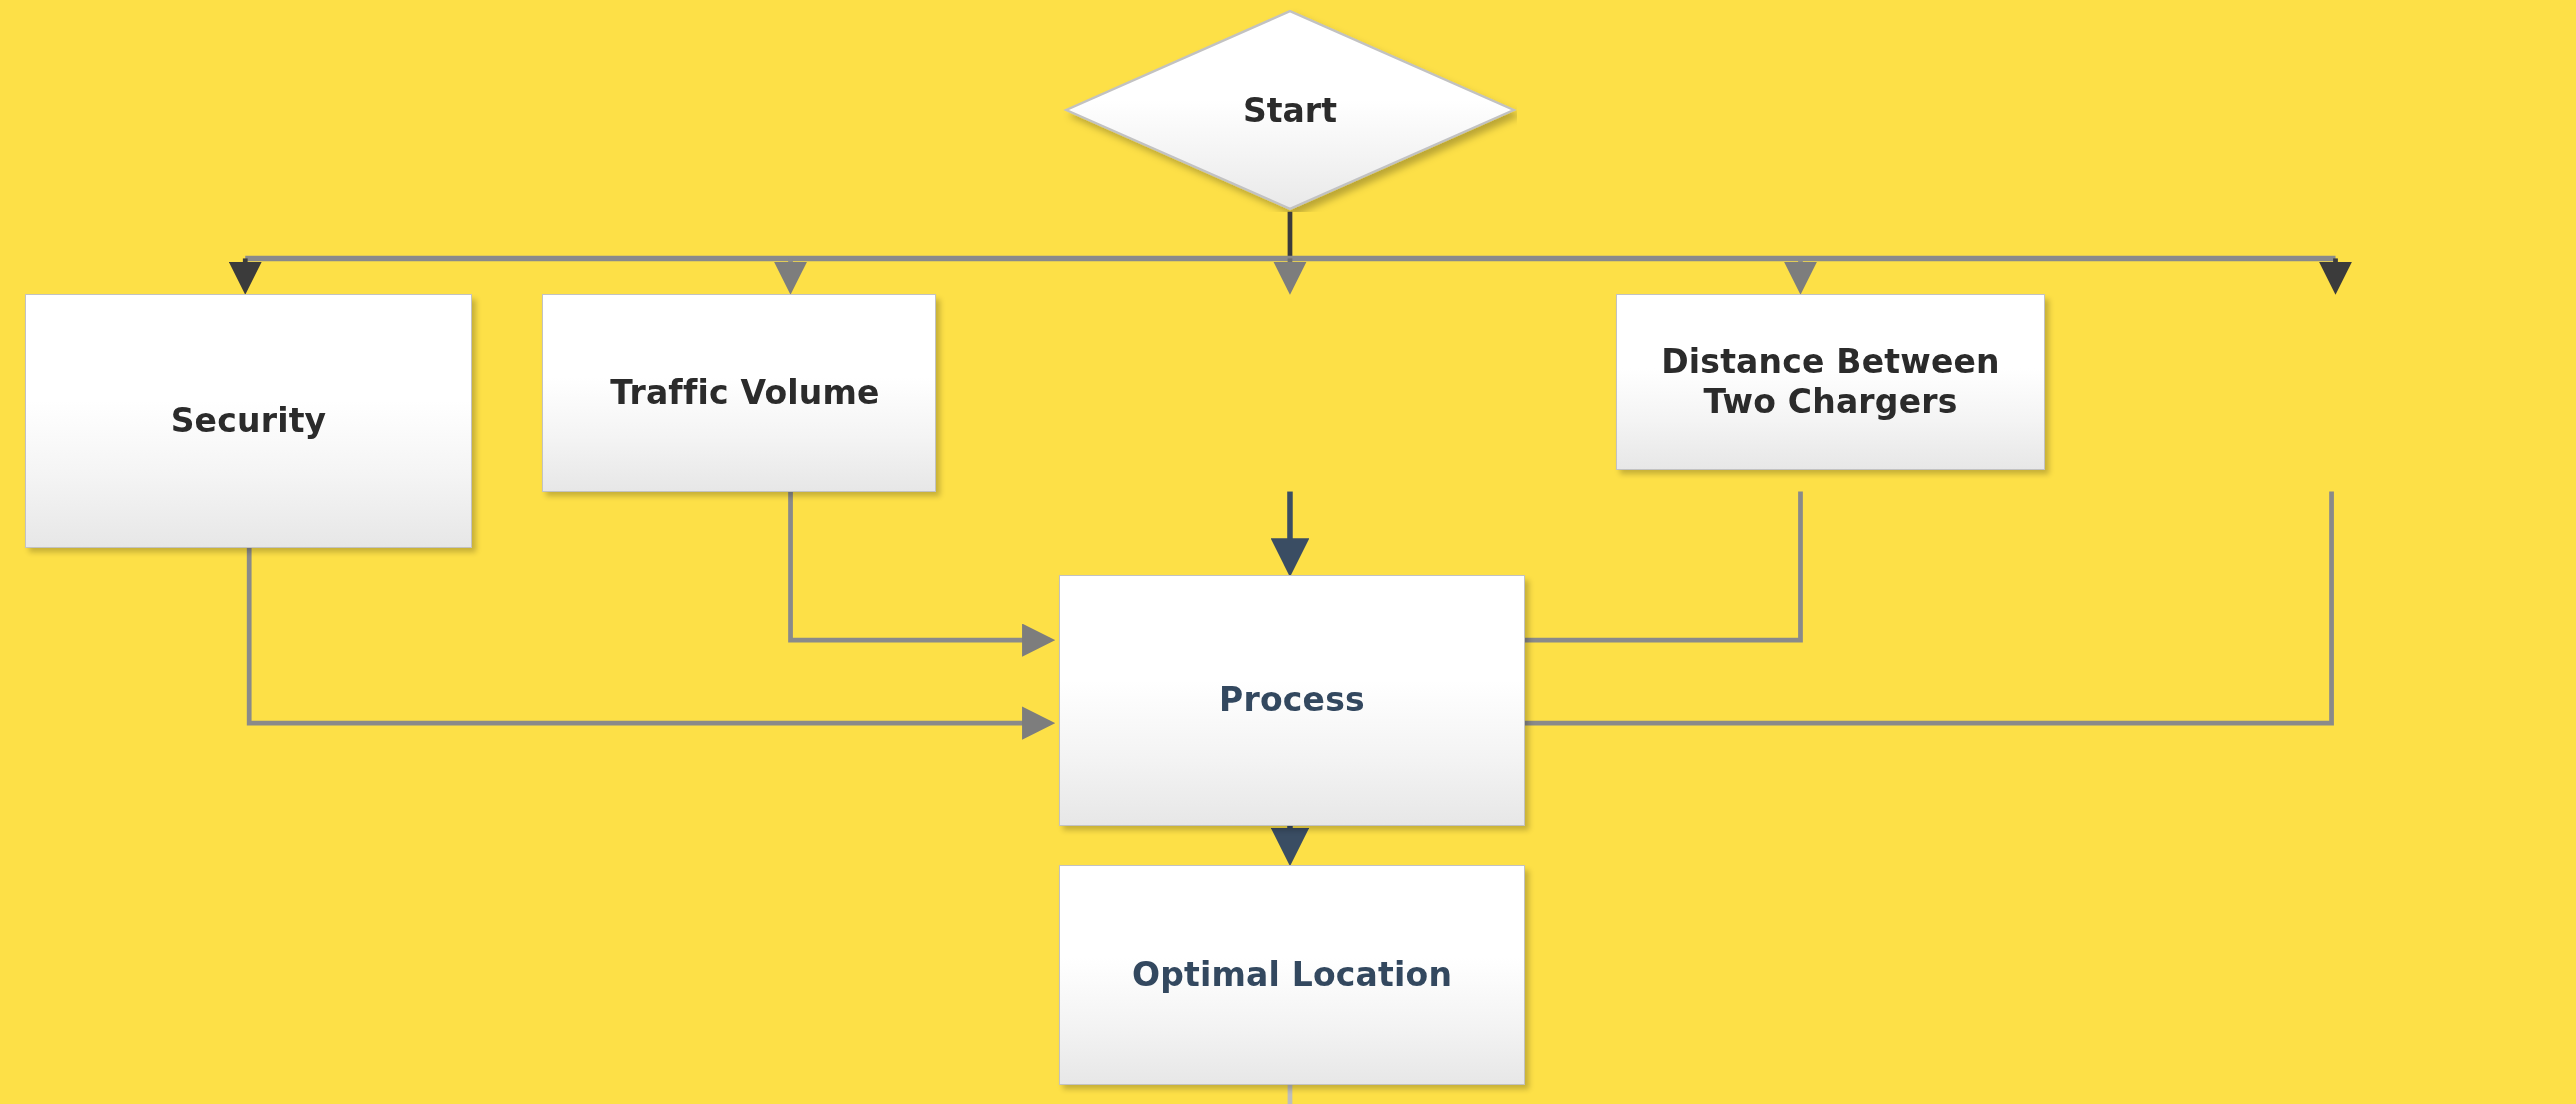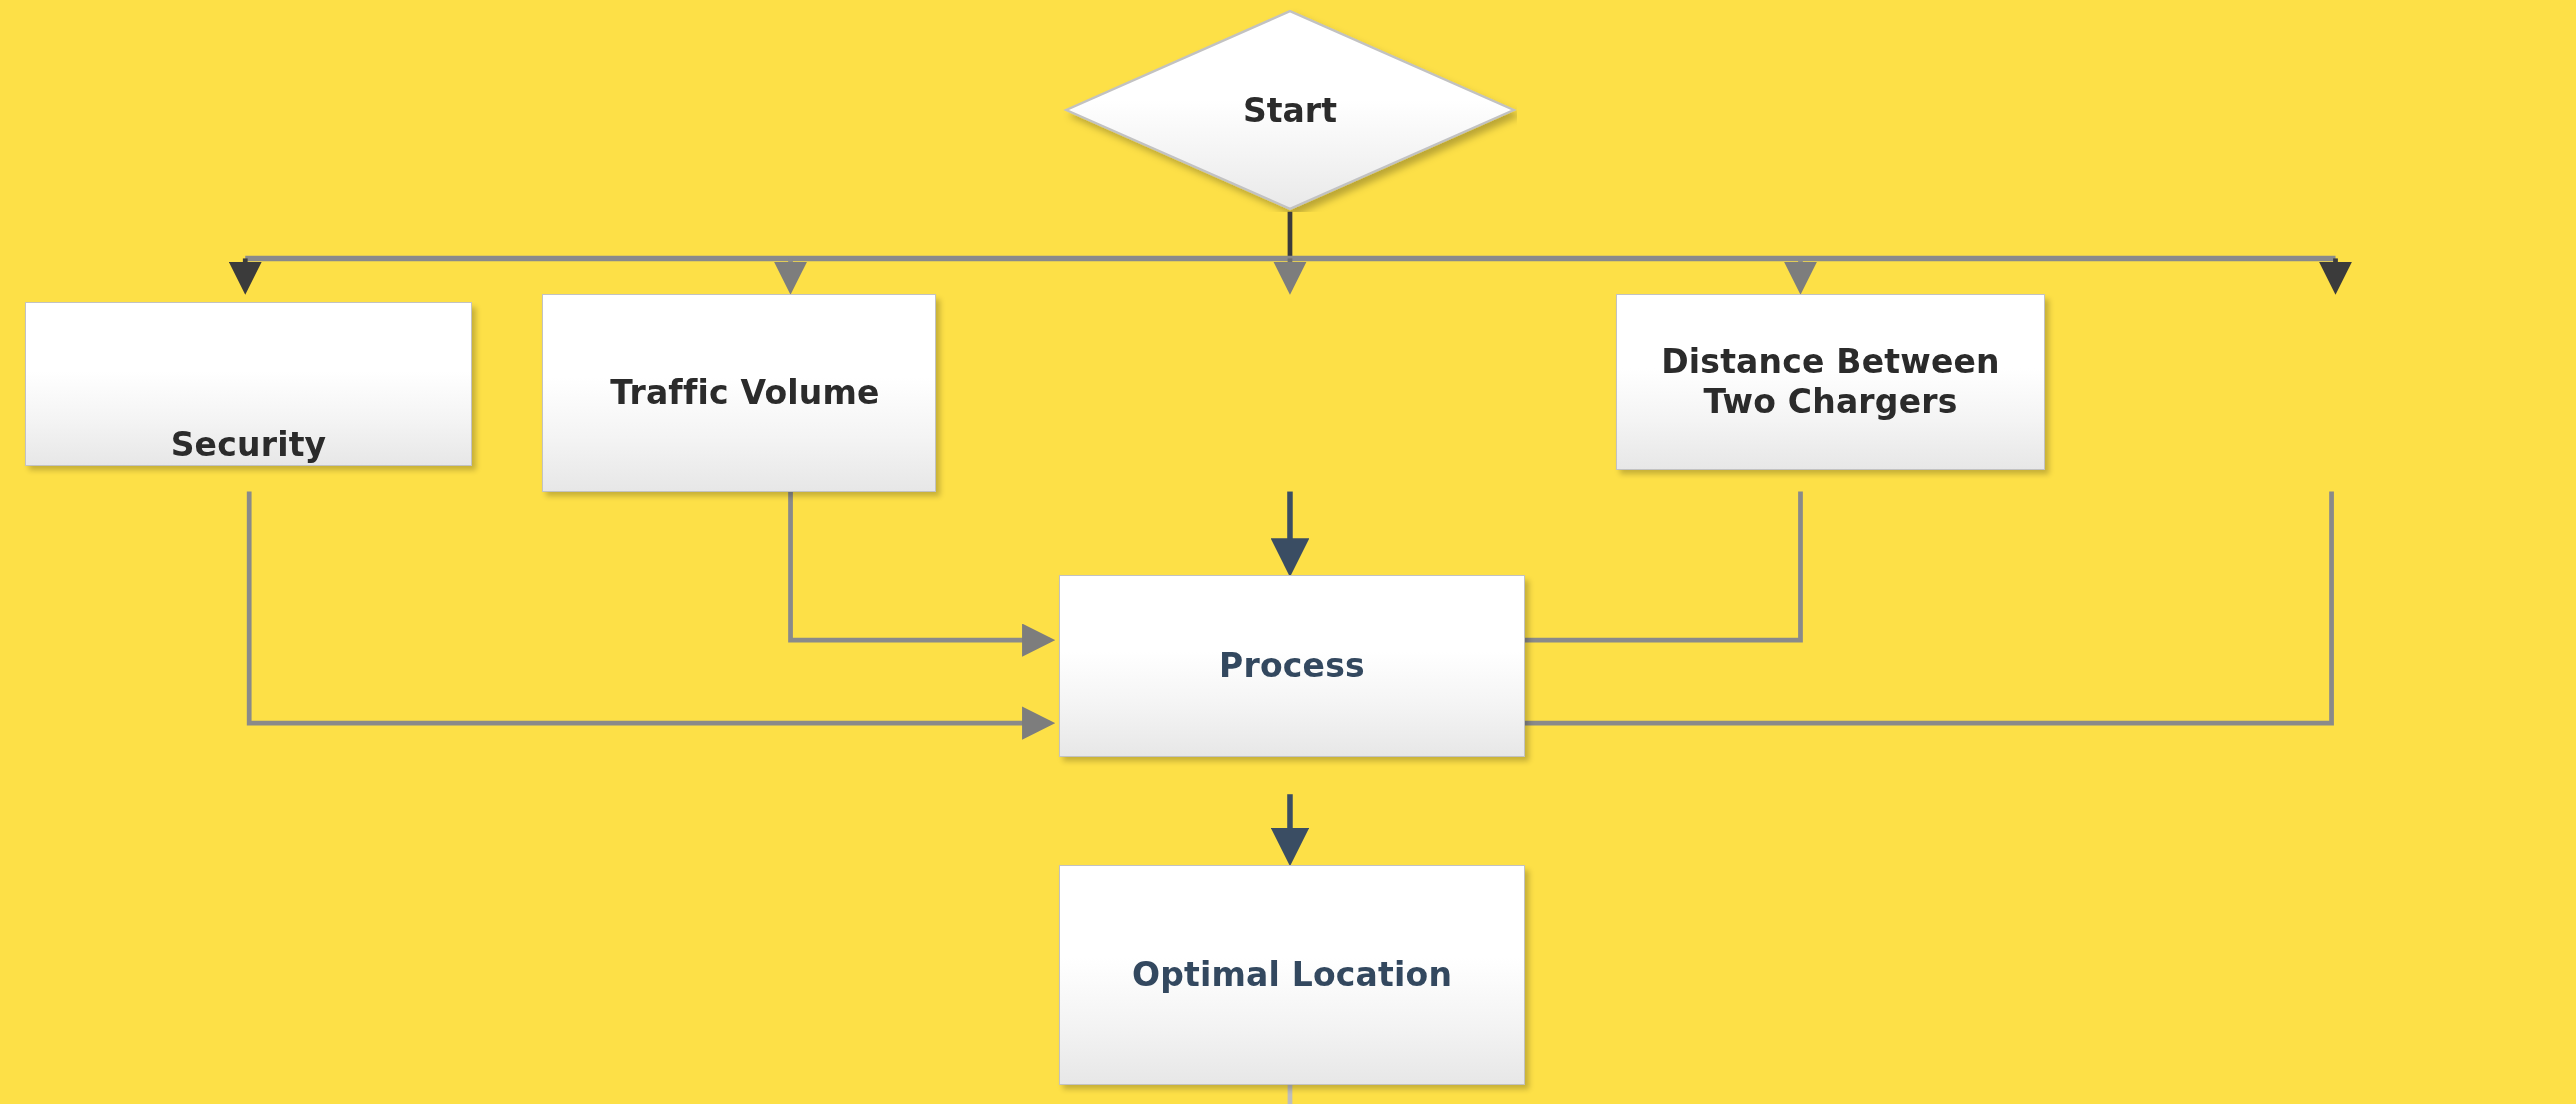--- a/index.html
+++ b/index.html
@@ -130,36 +130,36 @@
         </linearGradient>
         <filter id="diamondShadow" x="-25%" y="-25%" width="160%" height="170%">
           <feDropShadow dx="6" dy="7" stdDeviation="5" flood-color="#000000" flood-opacity="0.26"></feDropShadow>
         </filter>
       </defs>
       <polygon points="287,4 570,129 287,254 4,129" fill="url(#diamondGrad)" stroke="#c2c2c2" stroke-width="3" filter="url(#diamondShadow)"></polygon>
     </svg>
     <div class="diamond-text" style="font-size:33px;">Start</div>
   </div>
 
-  <div class="node box" style="left:25px; top:302px; width:447px; height:164px;align-items:flex-end;">
+  <div class="node box" style="left:25px; top:294px; width:447px; height:254px;">
     <span class="box-label label-dark" style="font-size:33px;">Security</span>
   </div>
 
   <div class="node box" style="left:542px; top:294px; width:394px; height:198px;padding-left:12px;">
     <span class="box-label label-dark" style="font-size:33px;">Traffic Volume</span>
   </div>
 
 
   <div class="node box" style="left:1616px; top:294px; width:429px; height:176px;">
     <span class="box-label label-dark" style="font-size:33px;">Distance Between
 Two Chargers</span>
   </div>
 
 
-  <div class="node box" style="left:1059px; top:575px; width:466px; height:182px;">
+  <div class="node box" style="left:1059px; top:575px; width:466px; height:251px;">
     <span class="box-label label-navy" style="font-size:33px;">Process</span>
   </div>
 
   <div class="node box" style="left:1059px; top:865px; width:466px; height:220px;">
     <span class="box-label label-navy" style="font-size:33px;">Optimal Location</span>
   </div>
 
 </div>
 
 

